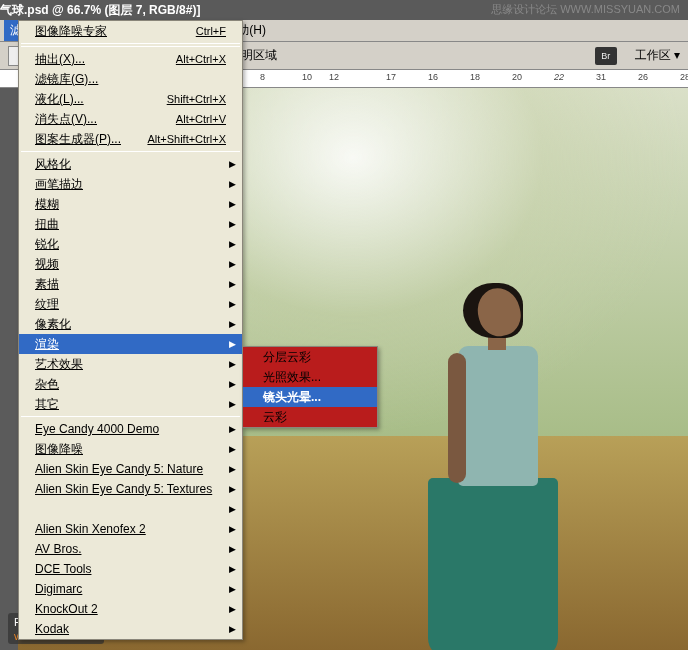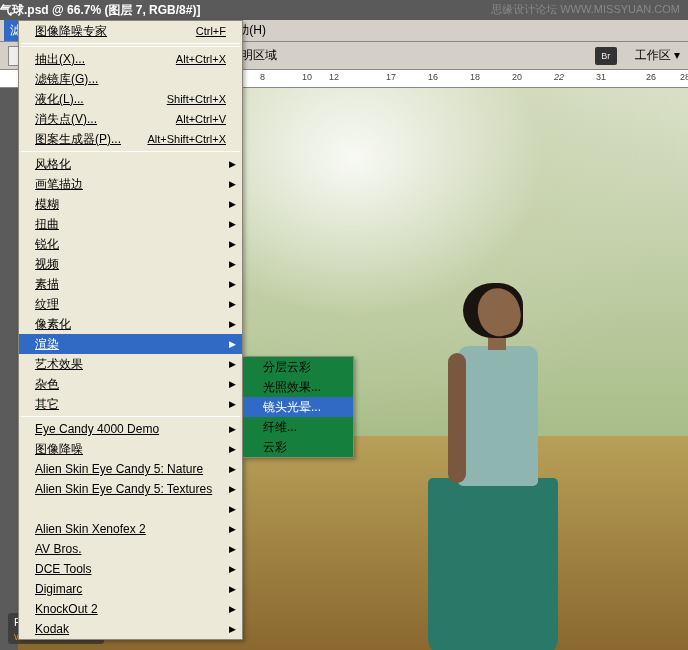--- a/index.html
+++ b/index.html
@@ -28,23 +28,23 @@
 .figure .neck { width: 18px; height: 20px; background: #8a6548; position: absolute; top: 42px; left: 80px; }
 .figure .torso { width: 80px; height: 140px; background: #8fb5b0; border-radius: 10px 10px 5px 5px; position: absolute; top: 58px; left: 50px; }
 .figure .arm { width: 18px; height: 130px; background: #7a5840; position: absolute; top: 65px; left: 40px; border-radius: 10px; }
 .figure .skirt { width: 130px; height: 180px; background: #2a7868; position: absolute; top: 190px; left: 20px; border-radius: 5px 5px 20px 20px; }
 .dropdown-menu { position: absolute; left: 18px; top: 20px; width: 225px; background: #ece9d8; border: 1px solid #8a867a; box-shadow: 2px 2px 4px rgba(0,0,0,0.3); z-index: 10; }
 .dropdown-menu .row { display: flex; align-items: center; height: 20px; font-size: 12px; padding: 0 16px 0 16px; position: relative; cursor: default; text-decoration: underline; }
 .dropdown-menu .row.highlight { background: #316ac5; color: #fff; }
 .dropdown-menu .row .shortcut { margin-left: auto; font-size: 11px; }
 .dropdown-menu .row .arrow { position: absolute; right: 6px; font-size: 9px; }
 .dropdown-menu .sep { height: 1px; background: #aca899; margin: 2px 2px; border-bottom: 1px solid #fff; }
-.submenu { position: absolute; left: 242px; top: 356px; width: 112px; background: #15803d; border: 1px solid #8a867a; box-shadow: 2px 2px 4px rgba(0,0,0,0.3); z-index: 11; }
+.submenu { position: absolute; left: 242px; top: 346px; width: 136px; background: #b91c1c; border: 1px solid #8a867a; box-shadow: 2px 2px 4px rgba(0,0,0,0.3); z-index: 11; }
 .submenu .row { display: flex; align-items: center; height: 20px; font-size: 12px; padding: 0 12px 0 20px; cursor: default; }
-.submenu .row.highlight { background: #316ac5; color: #fff; }
+.submenu .row.highlight { background: #316ac5; color: #fff; font-weight: bold; }
 .watermark-bottom { position: absolute; left: 8px; bottom: 6px; background: rgba(50,50,50,0.7); color: #fff; font-size: 11px; padding: 2px 6px; border-radius: 3px; z-index: 5; }
 .watermark-bottom small { color: #f08828; font-size: 9px; }
 </style>
 </head>
 <body>
 
 <div class="titlebar">
   <span class="title">气球.psd @ 66.7% (图层 7, RGB/8#)]</span>
 </div>
 <div class="watermark-top">思缘设计论坛 WWW.MISSYUAN.COM</div>
@@ -83,21 +83,21 @@
 <div class="ruler-h" id="ruler">
     <span style="left: 260px;">8</span>
     <span style="left: 302px;">10</span>
     <span style="left: 329px;">12</span>
     <span style="left: 386px;">17</span>
     <span style="left: 428px;">16</span>
     <span style="left: 470px;">18</span>
     <span style="left: 512px;">20</span>
     <span style="left: 554px; font-style: italic;">22</span>
     <span style="left: 596px;">31</span>
-    <span style="left: 638px; margin-left: 8px;">26</span>
+    <span style="left: 638px;">26</span>
     <span style="left: 680px;">28</span>
   </div>
 
 <div class="canvas-area">
   <div class="canvas-img">
     <div class="sky"></div>
     <div class="field"></div>
     <div class="figure">
       <div class="skirt"></div>
       <div class="torso"></div>
@@ -230,20 +230,19 @@
     </div>
     <div class="row">
       <span>Kodak</span>
       <span class="arrow">▶</span>
     </div>
   </div>
 <div class="submenu" id="submenu">
     <div class="row">分层云彩</div>
     <div class="row">光照效果...</div>
     <div class="row highlight">镜头光晕...</div>
-    <div class="row">纤维...</div>
     <div class="row">云彩</div>
   </div>
 
 <div class="watermark-bottom">
   <span>PS学堂</span><br>
   <small>WWW.52PSXT.COM</small>
 </div>
 
 </body></html>

